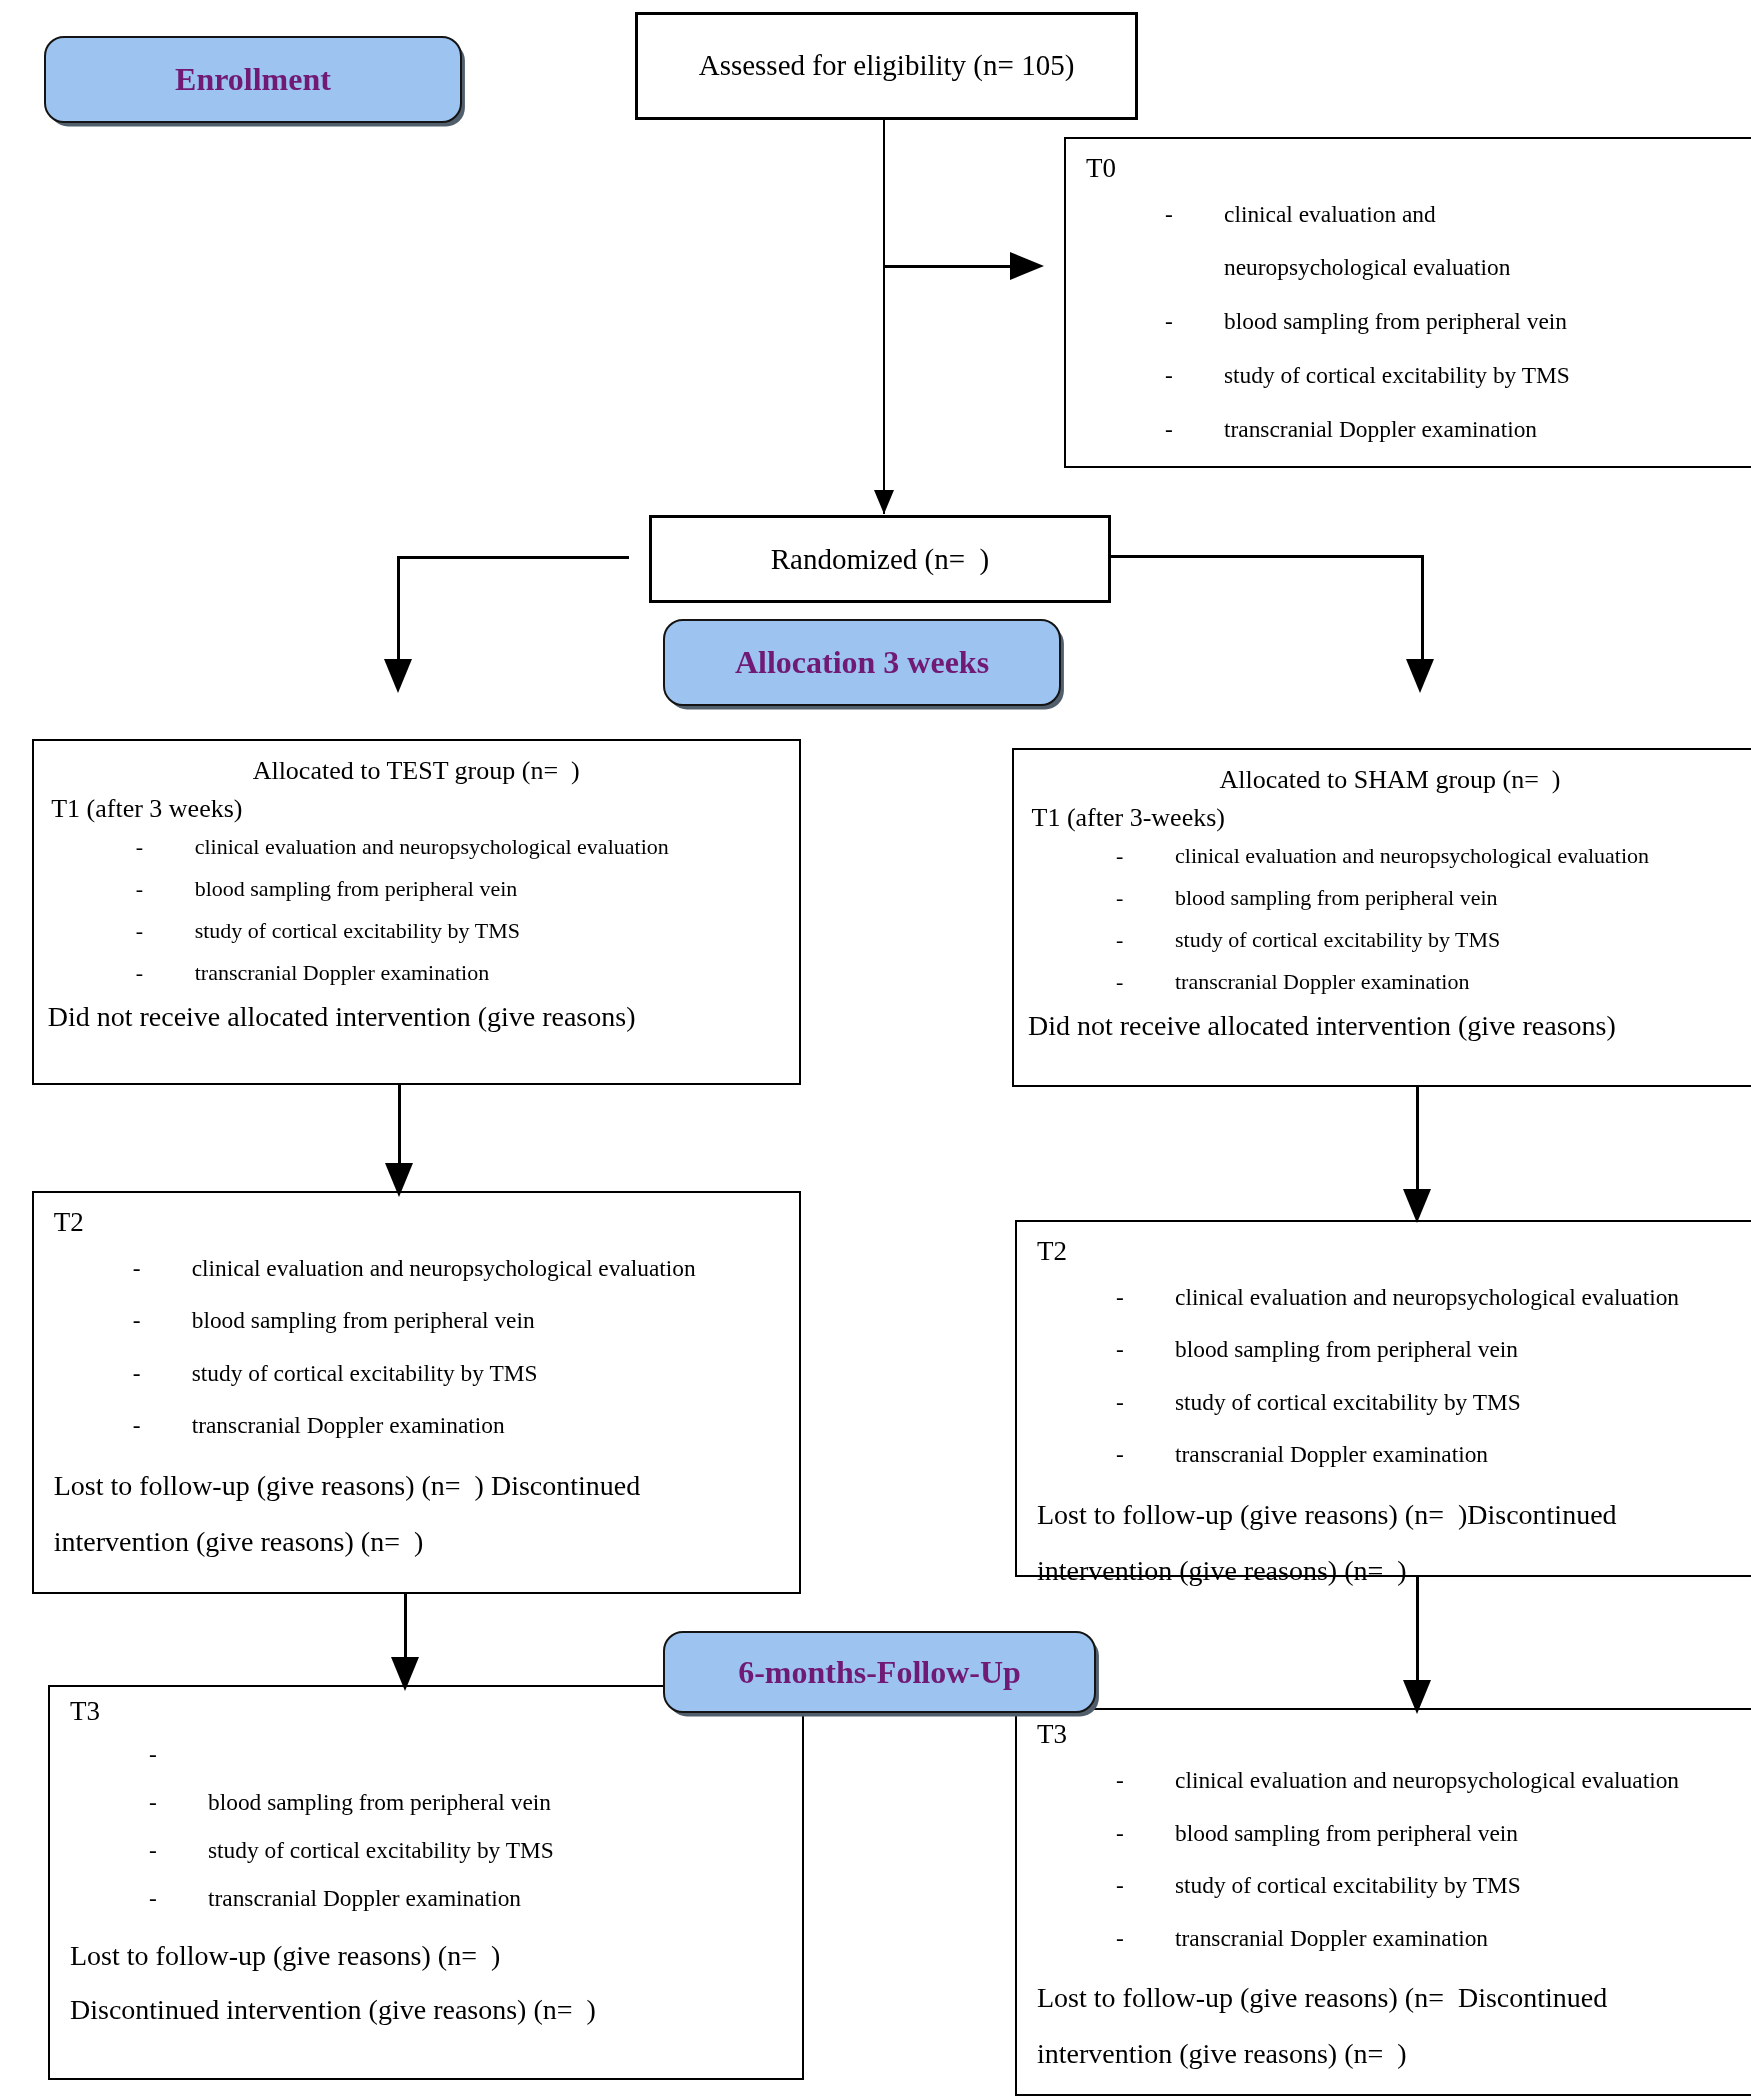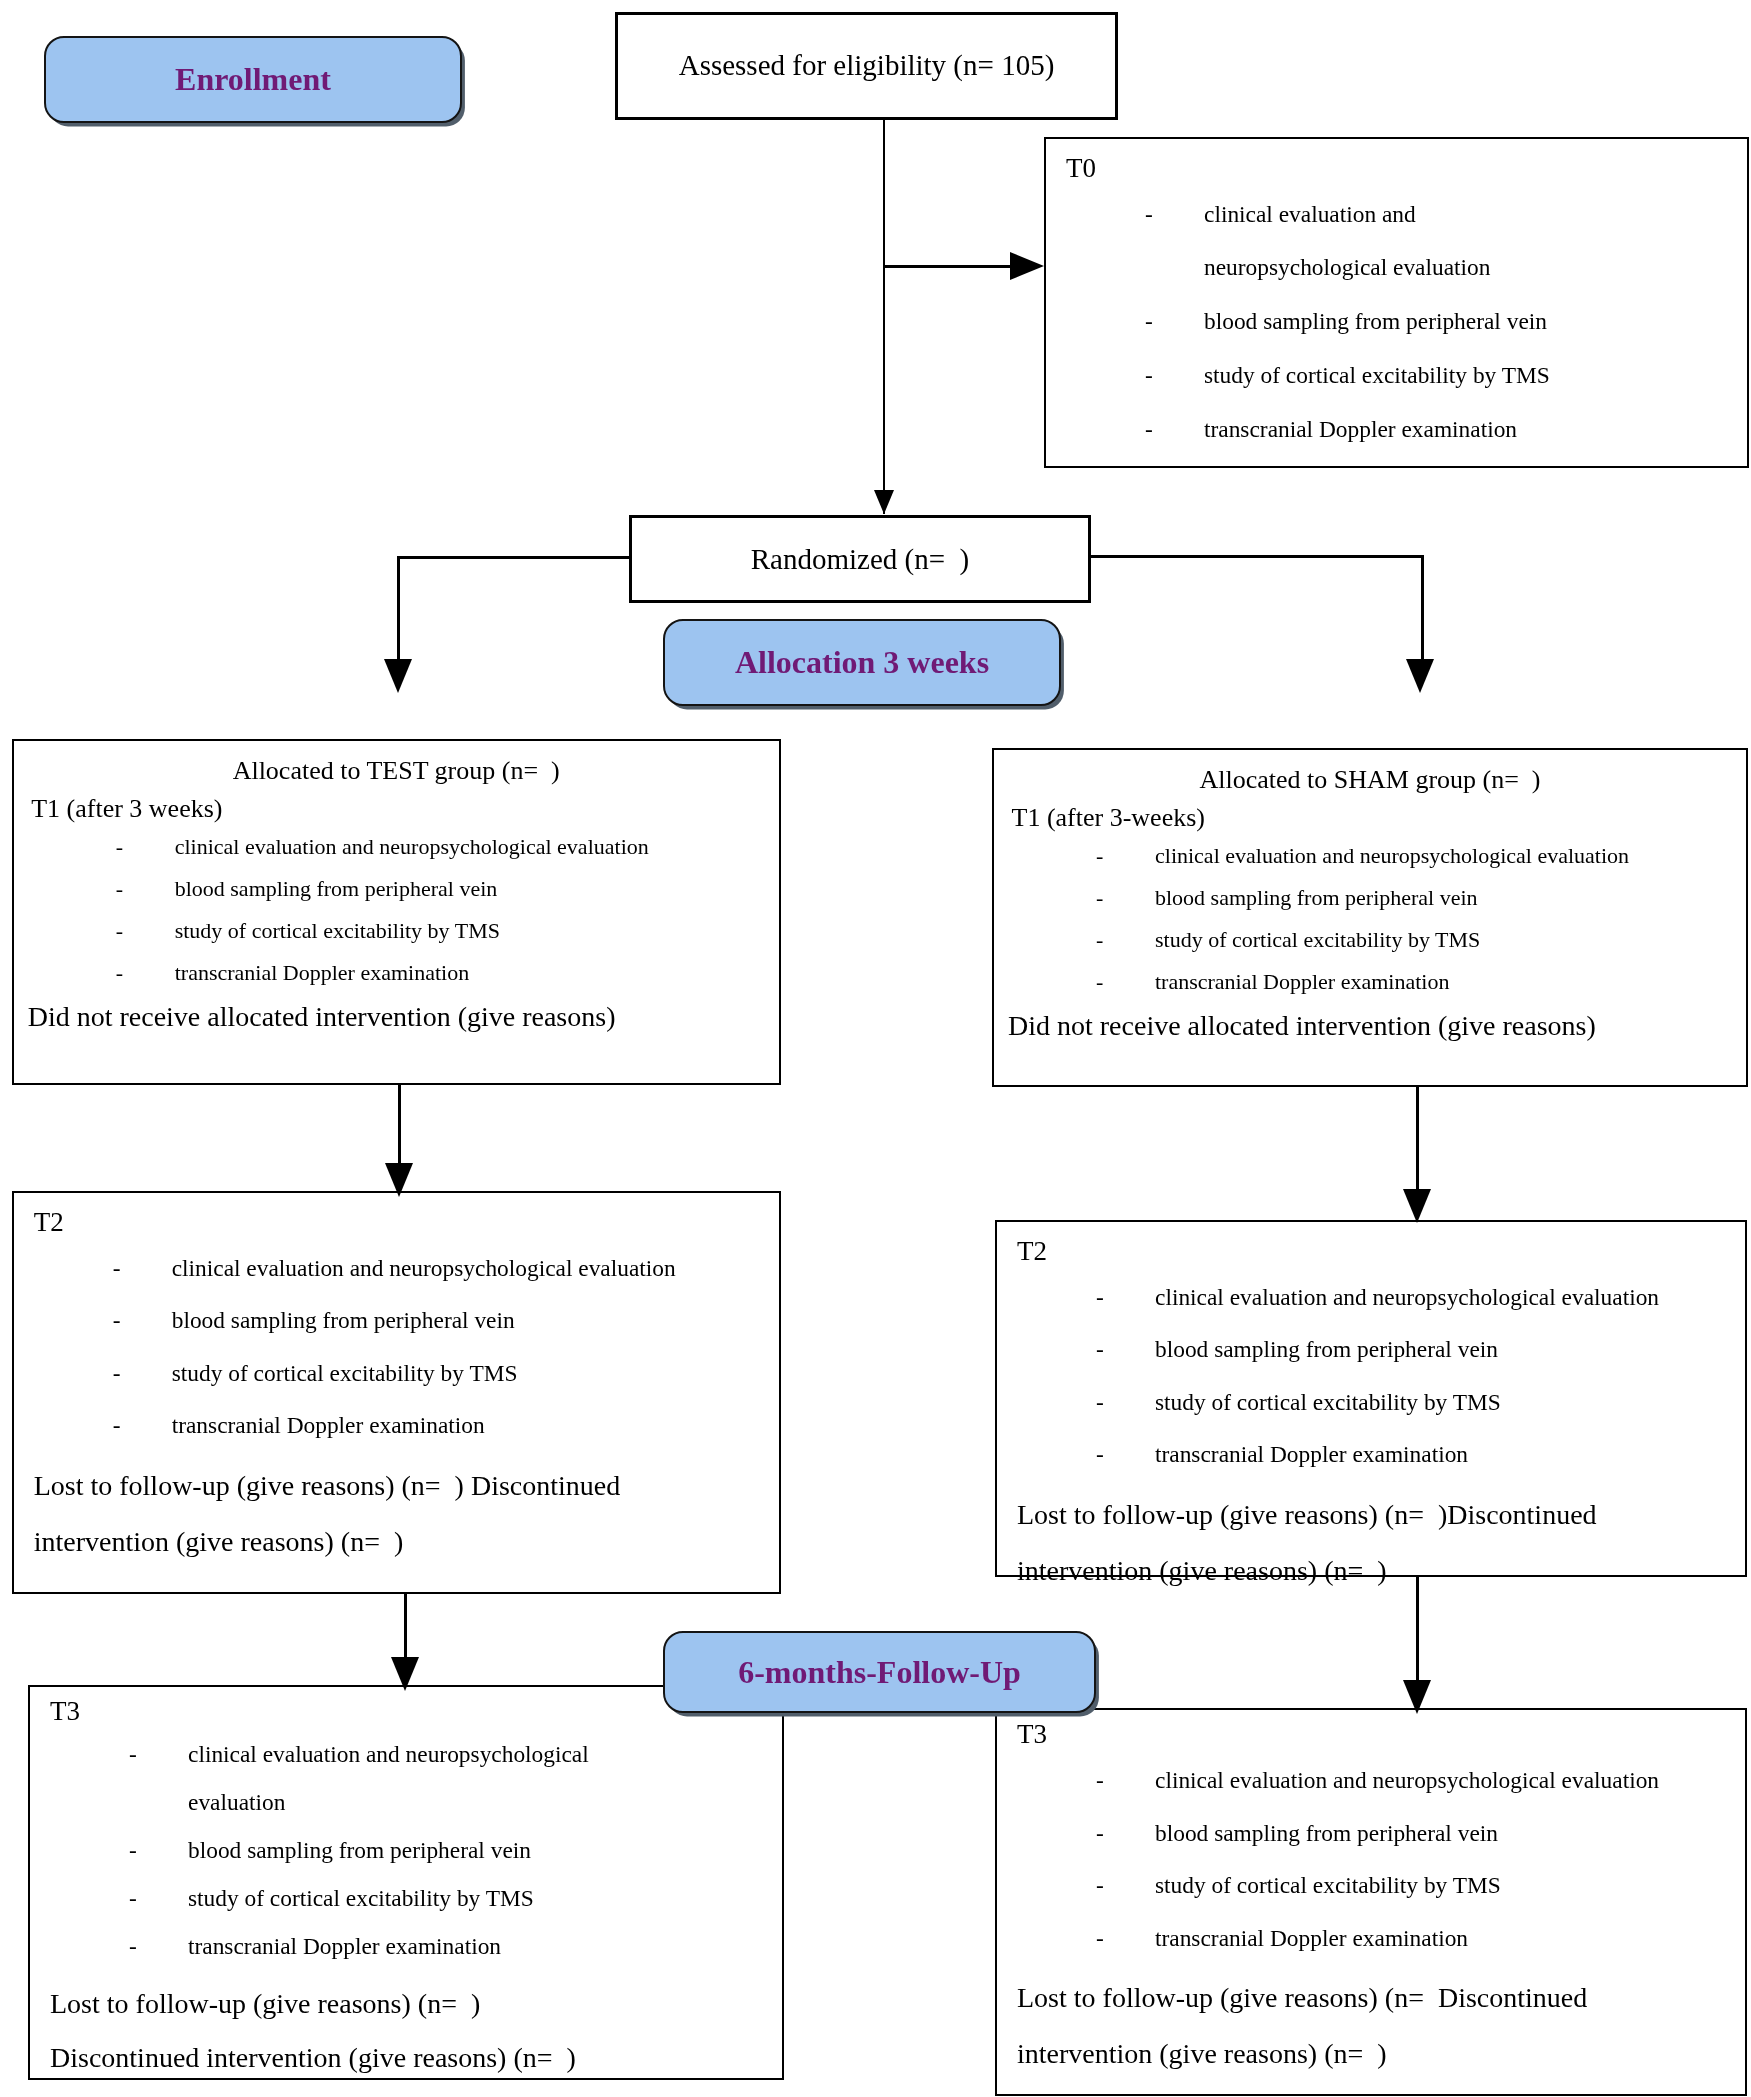--- a/index.html
+++ b/index.html
@@ -6,21 +6,21 @@
   #canvas{
     position:relative;
     width:1751px;height:2097px;
     background:#ffffff;
     font-family:"Liberation Serif", serif;
     color:#000;
     overflow:hidden;
   }
   .abs{position:absolute;box-sizing:border-box;}
   
-  .wbox{background:#ffffff;border:2.9px solid #000;z-index:2;}
+  .wbox{background:#ffffff;border:2.9px solid #000;z-index:2;margin-left:20px;}
   .thick{border-width:3.5px;}
   
   .blabel{
     display:flex;align-items:center;justify-content:center;
     background:#9DC4F0;border:2.3px solid #141414;border-radius:20px;
     font-weight:bold;font-size:32px;color:#701a75;
     z-index:5;box-shadow:4.1px 4.7px 0 -1.2px #515E6B;
   }
   
   .line{background:#000;z-index:1;}
@@ -207,22 +207,20 @@
     </div>
     <div class="footer">Lost to follow-up (give reasons) (n=  )Discontinued
 intervention (give reasons) (n=  )</div>
   </div>
 
   <div class="abs wbox lh-t3l" style="left:28px;top:1685px;width:756px;height:395px;padding:9.4px 16.4px 0 20px;">
     <div class="hdr">T3</div>
     <div>
       <div class="brow">
           <span class="dash">-</span>
-          <span class="btxt">clinical evaluation and neuropsychological
-evaluation</span>
         </div>
       <div class="brow">
           <span class="dash">-</span>
           <span class="btxt">blood sampling from peripheral vein</span>
         </div>
       <div class="brow">
           <span class="dash">-</span>
           <span class="btxt">study of cortical excitability by TMS</span>
         </div>
       <div class="brow">

